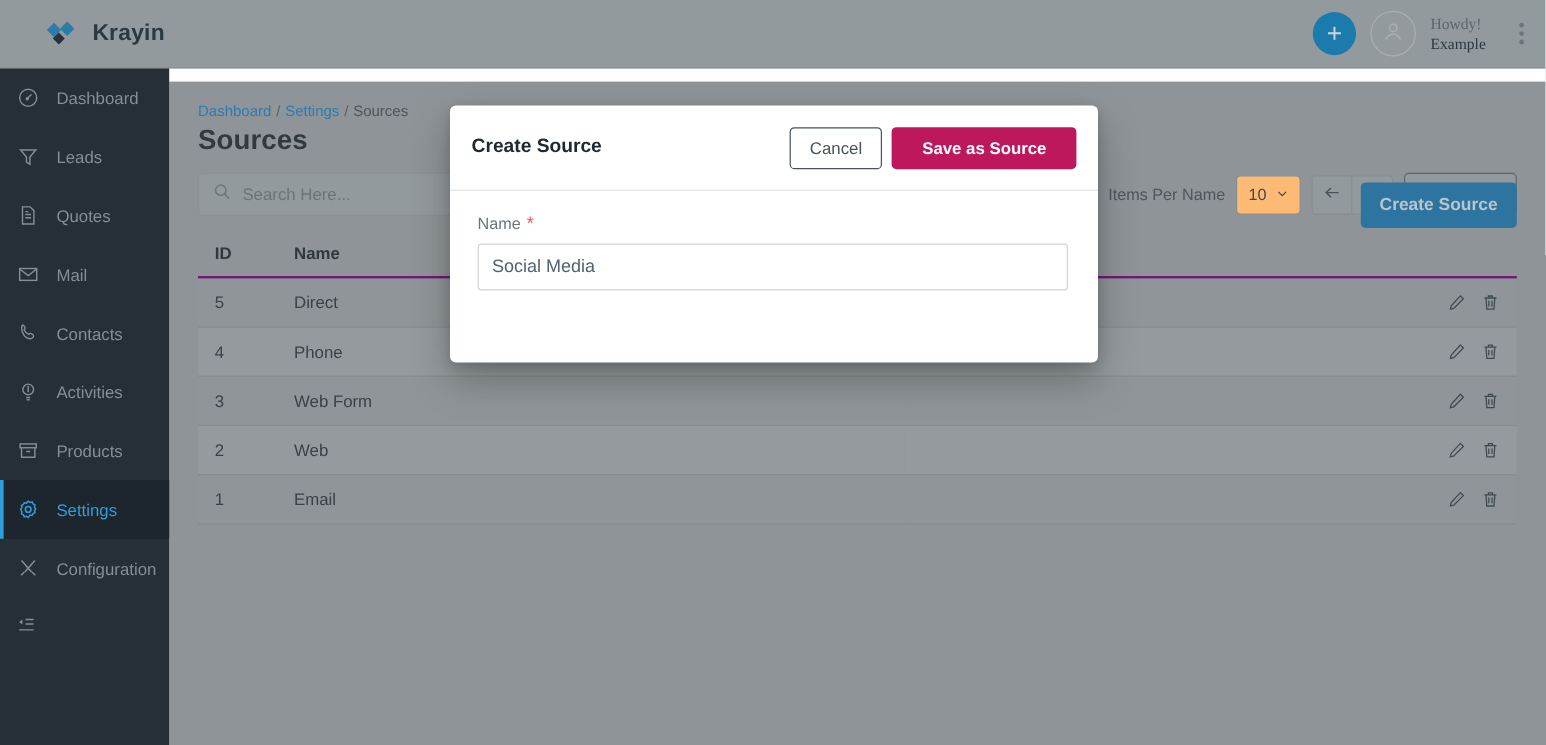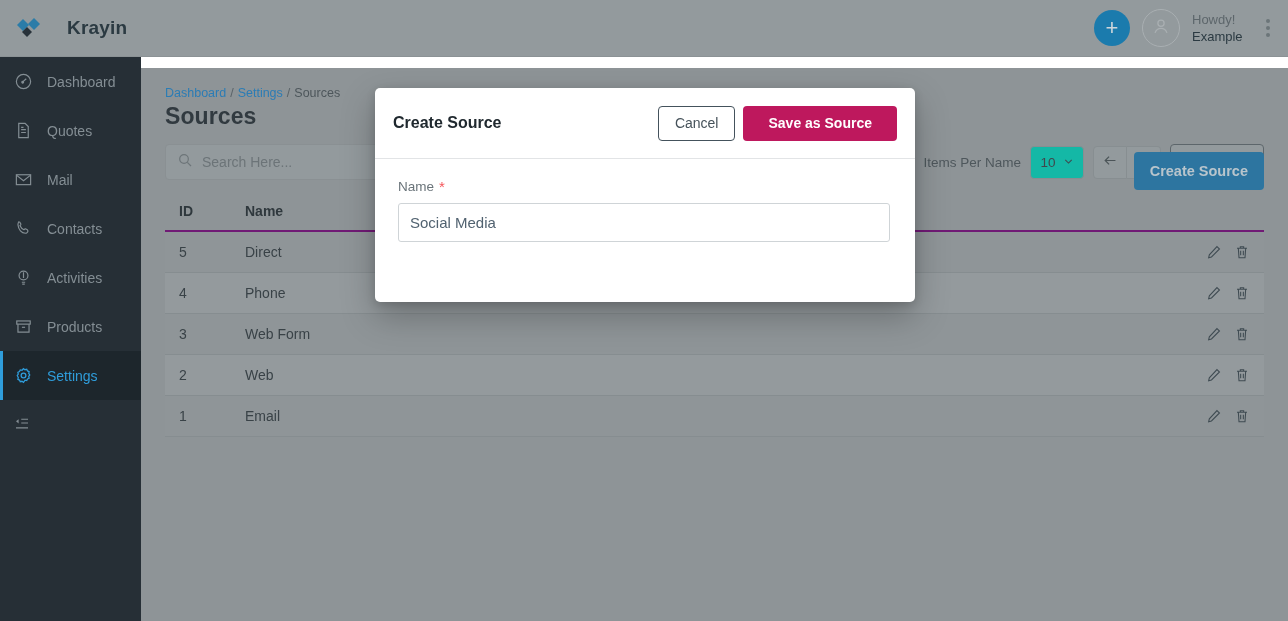--- a/index.html
+++ b/index.html
@@ -15,22 +15,22 @@
   
   .topbar {
     position: absolute; top: 0; left: 0;
     width: 1288px; height: 57px;
     background: #939a9d;
     display: flex; align-items: center;
     border-bottom: 1px solid #8b9295;
     z-index: 2;
   }
   .brand {
-    display: flex; align-items: center; gap: 23px;
-    padding-left: 14px; width: 145px;
+    display: flex; align-items: center; gap: 11px;
+    padding-left: 14px; width: 145px; margin-left: 22px;
   }
   .logo-mark { width: 30px; height: 24px; position: relative; }
   .brand-name {
     font-size: 19px; font-weight: 600; color: #2b3a42;
     letter-spacing: .2px;
   }
   .topbar-right {
     margin-left: auto; display: flex; align-items: center;
     gap: 12px; padding-right: 12px;
   }
@@ -42,21 +42,21 @@
     cursor: pointer; border: none;
   }
   .avatar {
     width: 38px; height: 38px; border-radius: 50%;
     border: 1.5px solid #a9afb2;
     display: flex; align-items: center; justify-content: center;
     color: #a9afb2;
   }
   .howdy {
     font-size: 13px; line-height: 17px; color: #5d666b;
-    text-align: left; min-width: 56px;
+    text-align: left; min-width: 56px; font-family: Liberation Serif, serif;
   }
   .howdy .name { color: #2b3a42; font-weight: 400; }
   .kebab {
     display: flex; flex-direction: column; gap: 3px;
     padding: 4px 6px; cursor: pointer;
   }
   .kebab i { width: 4px; height: 4px; border-radius: 50%; background: #6c7579; display:block; }
 
   
   .sidebar {
@@ -126,21 +126,21 @@
     font-size: 14px; color: #5b6469; width: 100%;
     font-family: inherit;
   }
   .searchbox input::placeholder { color: #6c7478; }
 
   .tb-right { margin-left: auto; display: flex; align-items: center; gap: 9px; }
   .ipp-label { font-size: 13.5px; color: #4e575c; }
   .ipp-select {
     height: 33px; min-width: 54px;
     border: 1px solid #878e91; border-radius: 4px;
-    background: #14b8a6; color: #3f484d;
+    background: #fdba74; color: #3f484d;
     font-size: 13.5px; font-family: inherit;
     display: flex; align-items: center; justify-content: center; gap: 7px;
     padding: 0 8px; cursor: pointer;
   }
   .pager { display: flex; }
   .pg-btn {
     width: 34px; height: 33px;
     border: 1px solid #878e91; background: #939a9d;
     color: #4b5458; font-size: 15px;
     display: flex; align-items: center; justify-content: center;
@@ -267,20 +267,28 @@
       <span class="nav-ico">
         <svg width="19" height="19" viewBox="0 0 24 24" fill="none" stroke="currentColor" stroke-width="1.5">
           <circle cx="12" cy="12" r="9"></circle>
             <path d="M15.5 8.5 11 12.5"></path>
             <circle cx="11" cy="13" r="1.1" fill="currentColor"></circle>
         </svg>
       </span>
       <span>Dashboard</span>
     </div>
 
+    <div class="nav-item">
+      <span class="nav-ico">
+        <svg width="19" height="19" viewBox="0 0 24 24" fill="none" stroke="currentColor" stroke-width="1.5">
+          <path d="M4 5h16l-6.2 7.4V20l-3.6-2.2v-5.4z"></path>
+        </svg>
+      </span>
+      <span>Leads</span>
+    </div>
 
     <div class="nav-item">
       <span class="nav-ico">
         <svg width="19" height="19" viewBox="0 0 24 24" fill="none" stroke="currentColor" stroke-width="1.5">
           <path d="M6 3h8l4 4v14H6z"></path>
             <path d="M9 11h6M9 14.5h6M9 8h3"></path>
         </svg>
       </span>
       <span>Quotes</span>
     </div>
@@ -328,20 +336,29 @@
     <div class="nav-item active">
       <span class="nav-ico">
         <svg width="19" height="19" viewBox="0 0 24 24" fill="none" stroke="currentColor" stroke-width="1.6">
           <circle cx="12" cy="12" r="3"></circle>
           <path d="M12 3.4l1.9 1.3 2.2-.5 1 2 2 1-.5 2.2 1.3 1.9-1.3 1.9.5 2.2-2 1-1 2-2.2-.5L12 20.6l-1.9-1.3-2.2.5-1-2-2-1 .5-2.2L4.1 12l1.3-1.9-.5-2.2 2-1 1-2 2.2.5z"></path>
         </svg>
       </span>
       <span>Settings</span>
     </div>
 
+    <div class="nav-item">
+      <span class="nav-ico">
+        <svg width="19" height="19" viewBox="0 0 24 24" fill="none" stroke="currentColor" stroke-width="1.6">
+          <path d="M5 4l10.5 12M19 4L8.5 16"></path>
+            <path d="M4.5 19.5l3.5-3.5M19.5 19.5L16 16"></path>
+        </svg>
+      </span>
+      <span>Configuration</span>
+    </div>
 
     <div class="nav-collapse">
       <span>
         <svg width="20" height="18" viewBox="0 0 24 24" fill="none" stroke="currentColor" stroke-width="1.6">
           <path d="M11 7h9M11 12h9M4 18.5h16"></path>
             <path d="M7.5 7 4 9.8 7.5 12.5z" fill="currentColor" stroke="none"></path>
         </svg>
       </span>
     </div>
   </div>

